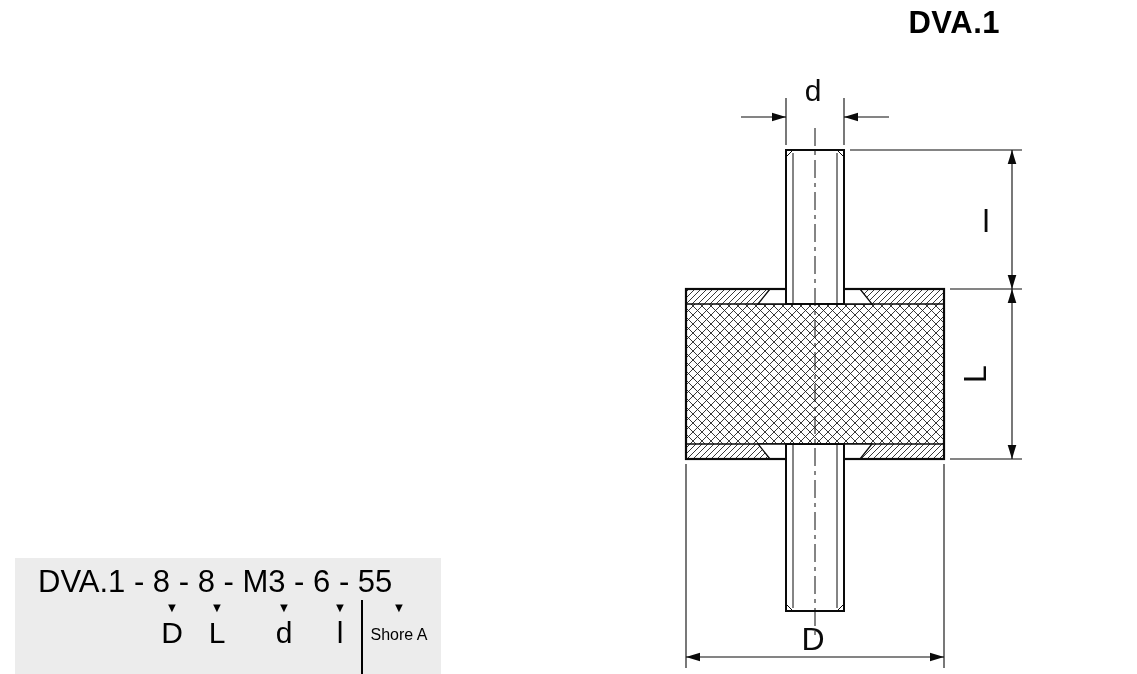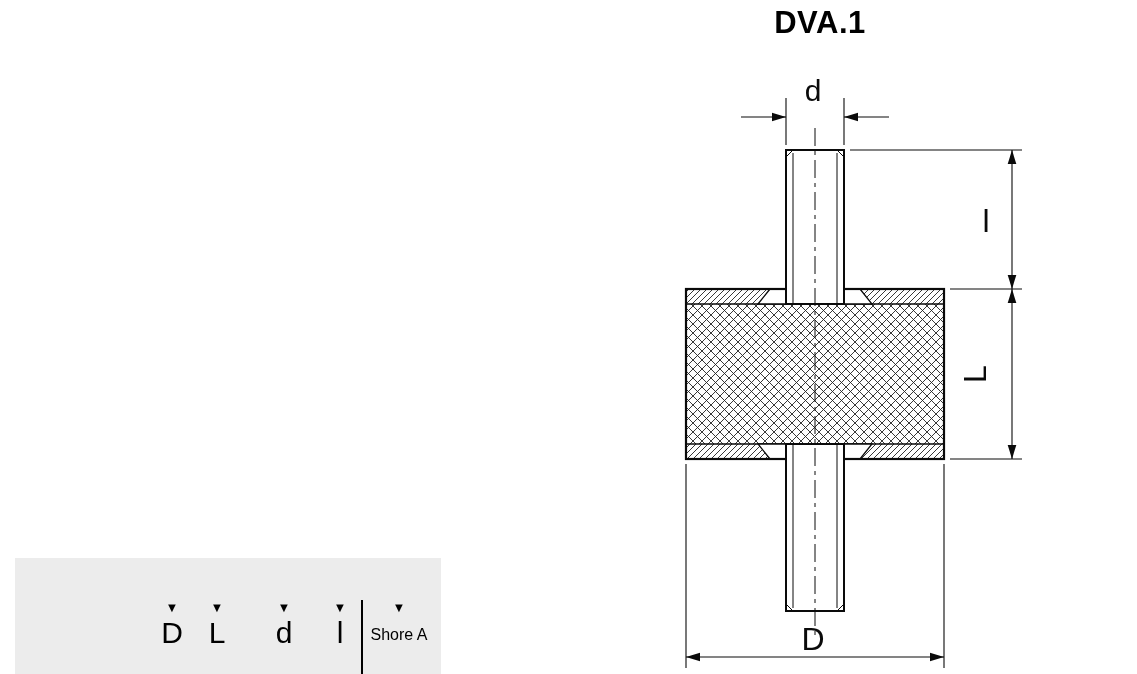--- a/index.html
+++ b/index.html
@@ -1,21 +1,21 @@
 <!DOCTYPE html>
 <html><head>
 <meta charset="utf-8">
 <style>
   * { margin:0; padding:0; box-sizing:border-box; }
   html, body { width:1137px; height:674px; background:#ffffff; font-family:"Liberation Sans", sans-serif; }
   .page { position:relative; width:1137px; height:674px; background:#ffffff; overflow:hidden; }
 
   .title {
     position:absolute; left:640px; top:5px; width:360px;
-    text-align:center; font-size:31px; font-weight:bold; color:#000;
+    text-align:right; font-size:31px; font-weight:bold; color:#000;
     letter-spacing:0.5px;
   }
 
   svg.drawing { position:absolute; left:0; top:0; }
   svg.drawing text { font-family:"Liberation Sans", sans-serif; fill:#0a0a0a; }
 
   .legend {
     position:absolute; left:15px; top:558px; width:426px; height:116px;
     background:#ececec;
   }
@@ -113,20 +113,21 @@
       <line x1="686" y1="464" x2="686" y2="668" stroke="#0a0a0a" stroke-width="1.1"></line>
       <line x1="944" y1="464" x2="944" y2="668" stroke="#0a0a0a" stroke-width="1.1"></line>
       <line x1="686" y1="657" x2="944" y2="657" stroke="#0a0a0a" stroke-width="1.1"></line>
       <polygon points="686,657 700,652.7 700,661.3" fill="#0a0a0a"></polygon>
       <polygon points="944,657 930,652.7 930,661.3" fill="#0a0a0a"></polygon>
       <text x="813" y="650" font-size="32" text-anchor="middle">D</text>
     </g>
   </svg>
 
   <div class="legend">
+    <div class="legend-code">DVA.1 - 8 - 8 - M3 - 6 - 55</div>
 
     <div class="map m0">
       <span class="arr">▼</span>
       <span class="lbl">D</span>
     </div>
     <div class="map m1">
       <span class="arr">▼</span>
       <span class="lbl">L</span>
     </div>
     <div class="map m2">

